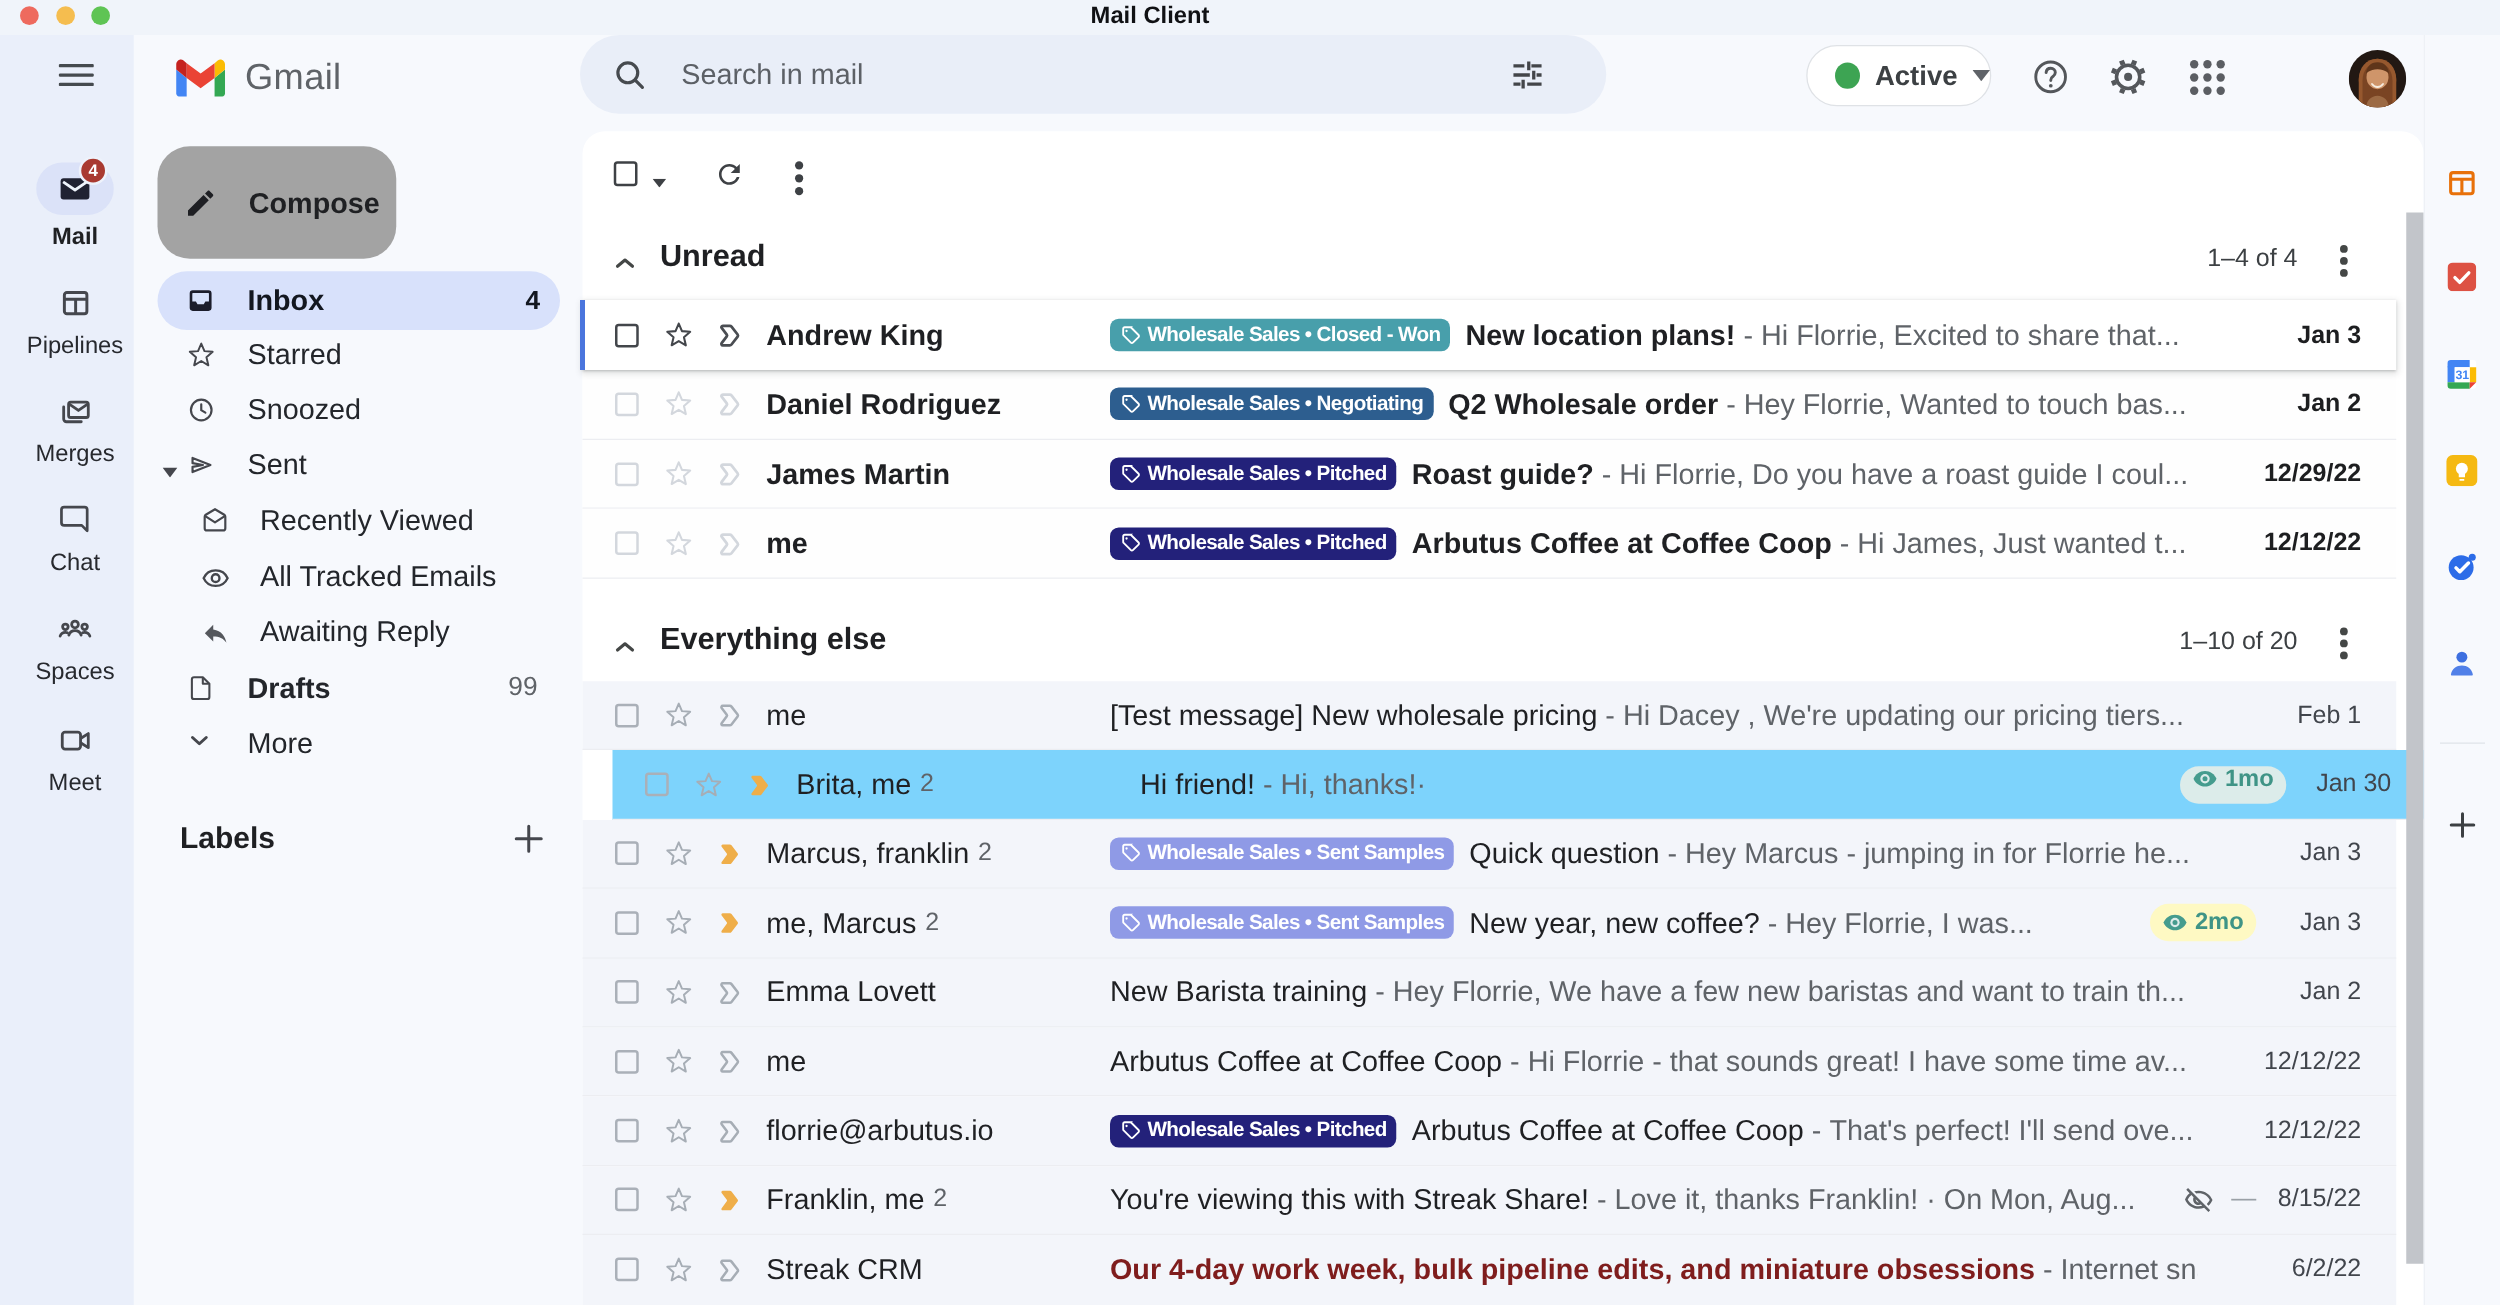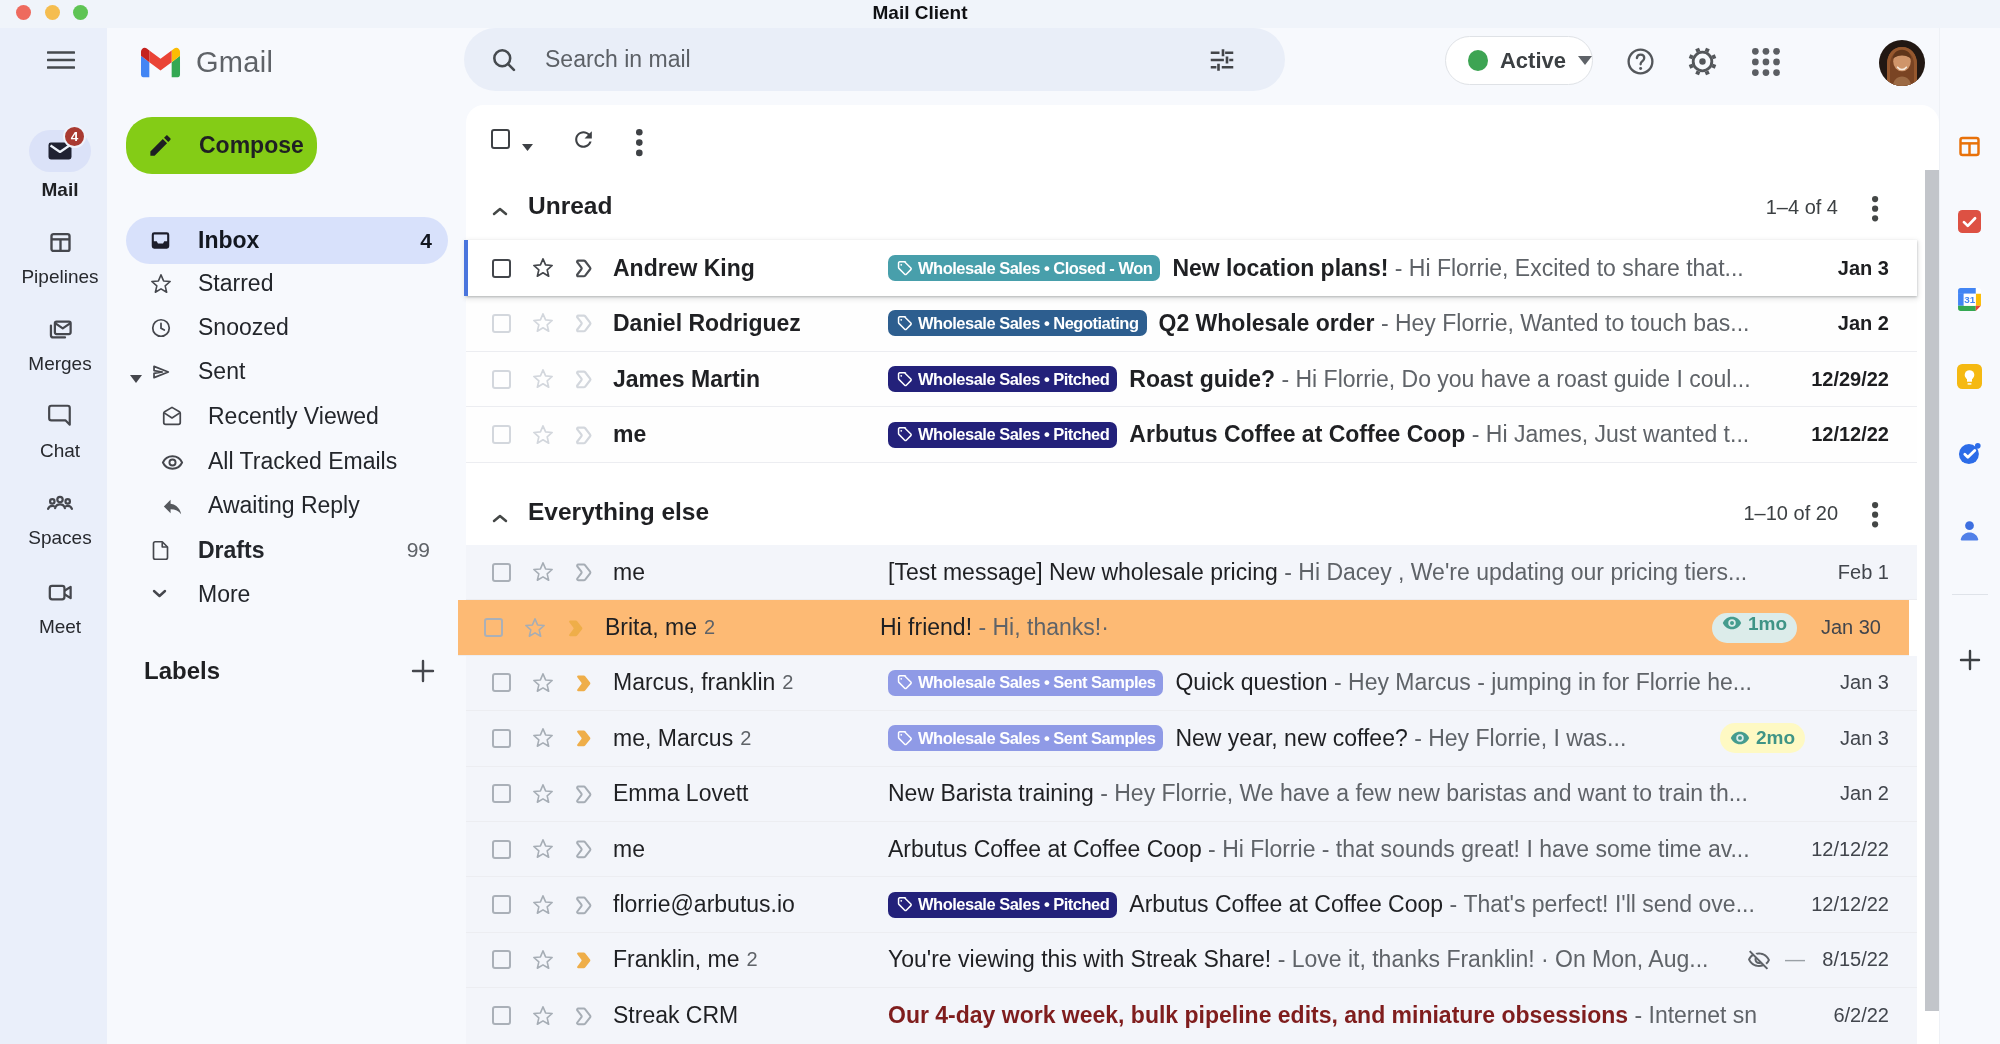--- a/index.html
+++ b/index.html
@@ -63,21 +63,21 @@
   </div>
 <div class="abs" style="left:0;top:615.5px;width:120px;text-align:center;font-size:19px;color:#27292e">Meet</div>
 <div class="abs" style="left:140px;top:46px"><svg width="41" height="32" viewBox="0 0 52 41" fill="none">
       <path fill="#4285F4" d="M3.8 40h7.9V20.9L1 12.4v24.2C1 38.5 2.3 40 3.8 40z"></path>
       <path fill="#34A853" d="M40.3 40h7.9c1.6 0 2.8-1.5 2.8-3.4V12.4l-10.7 8.5z"></path>
       <path fill="#FBBC04" d="M40.3 5.8v15.1L51 12.4V7.5c0-4.4-4.4-6.9-7.5-4.3z"></path>
       <path fill="#EA4335" d="M11.7 20.9V5.8L26 16.4 40.3 5.8v15.1L26 31.5z"></path>
       <path fill="#C5221F" d="M1 7.5v4.9l10.7 8.5V5.8L8.5 3.2C5.4.6 1 3.1 1 7.5z"></path>
     </svg></div>
 <div class="abs" style="left:196px;top:44px;height:36px;display:flex;align-items:center;font-size:29px;color:#5f6368;letter-spacing:.3px">Gmail</div>
-<div class="abs cv" style="left:126px;top:117px;width:191px;height:57px;border-radius:26px;background:#84cc16">
+<div class="abs cv" style="left:126px;top:117px;width:191px;height:90px;border-radius:26px;background:#a3a3a3">
     <span style="margin-left:21px;display:flex">
       <svg width="27" height="27" viewBox="0 0 24 24" fill="none">
         <path d="M3 17.25V21h3.75L17.81 9.94l-3.75-3.75L3 17.25zM20.71 7.04c.39-.39.39-1.02 0-1.41l-2.34-2.34c-.39-.39-1.02-.39-1.41 0l-1.83 1.83 3.75 3.75 1.83-1.83z" fill="#1e1f23"></path>
       </svg>
     </span>
     <span style="margin-left:25px;font-size:23px;font-weight:600;color:#1f2023">Compose</span>
   </div>
 <div class="abs cv" style="left:126px;top:217px;width:322px;height:47px;border-radius:24px;background:#d8e1fb">
     <span style="margin-left:24px;display:flex">
       <svg width="21" height="21" viewBox="0 0 24 24" fill="none">
@@ -361,21 +361,21 @@
         <path d="M6.2 3.6h5.6c.55 0 1.06.25 1.4.68l4.9 6.3c.38.5.38 1.2 0 1.7l-4.9 6.3c-.34.43-.85.68-1.4.68H6.2c-.9 0-1.42-1.03-.88-1.75l4.1-5.45c.3-.4.3-.96 0-1.36L5.32 5.35c-.54-.72-.02-1.75.88-1.75z" stroke="#a6adb5" stroke-width="2.0" fill="none" stroke-linejoin="round"></path>
       </svg>
     </div>
     <div class="abs cv ellip" style="left:147px;top:0;width:260px;height:100%;font-size:23px;font-weight:normal;color:#1f2023">me</div>
     <div class="abs cv ellip" style="left:422px;top:0;width:870px;height:100%">
       <span style="font-size:23px;font-weight:normal;color:#1f2023;flex:none">[Test message] New wholesale pricing</span>
       <span class="ellip" style="font-size:23px;color:#5f6368">&nbsp;-&nbsp;Hi Dacey , We're updating our pricing tiers...</span>
     </div>
     <div class="abs cv" style="right:28px;top:0;height:100%;font-size:20px;font-weight:normal;color:#41454c">Feb 1</div>
   </div>
-<div class="abs" style="left:458px;top:600.4px;width:1451px;height:55.4px;background:#fdba74;border-bottom:1px solid #ecedf1;">
+<div class="abs" style="left:490px;top:600.4px;width:1451px;height:55.4px;background:#7dd3fc;border-bottom:1px solid #ecedf1;">
     <div class="abs cv" style="left:26px;top:0;height:100%">
       <span style="display:inline-block;width:19px;height:19px;border:2.2px solid #aab0b8;border-radius:3px;box-sizing:border-box"></span>
     </div>
     <div class="abs cv" style="left:66px;top:0;height:100%">
       <svg width="22" height="22" viewBox="0 0 24 24" fill="none">
         <path d="M12 17.27L18.18 21l-1.64-7.03L22 9.24l-7.19-.61L12 2 9.19 8.63 2 9.24l5.46 4.73L5.82 21z" stroke="#a6adb5" stroke-width="1.7" fill="none" stroke-linejoin="round"></path>
       </svg>
     </div>
     <div class="abs cv" style="left:106px;top:0;height:100%">
       <svg width="22" height="22" viewBox="0 0 22 22" fill="none">

